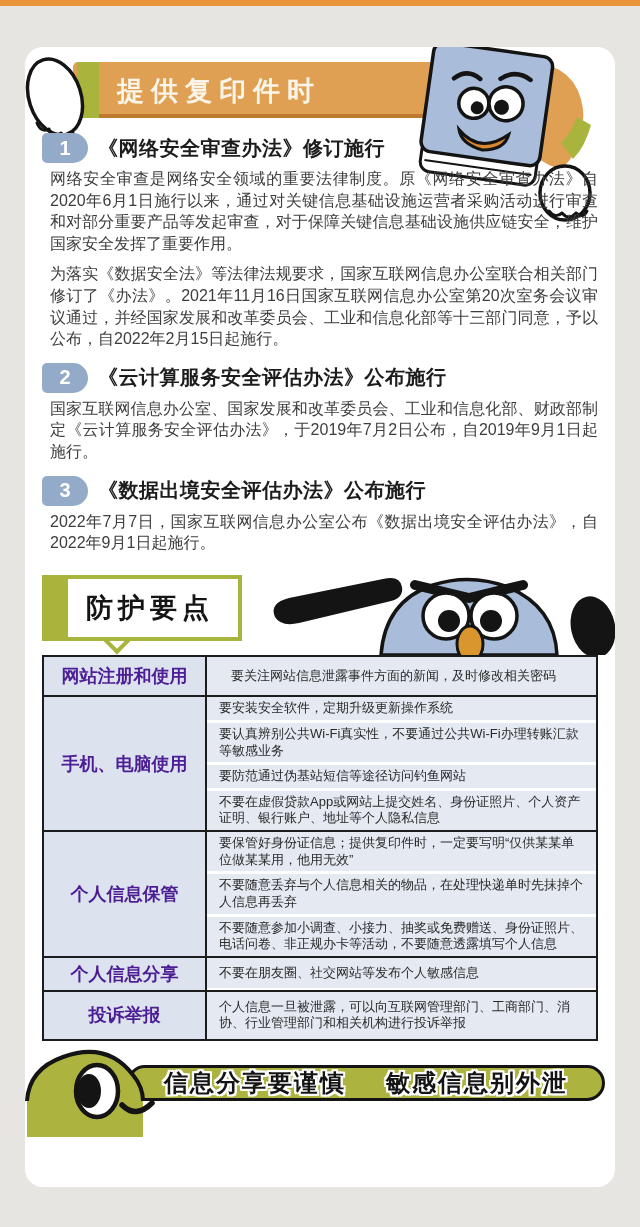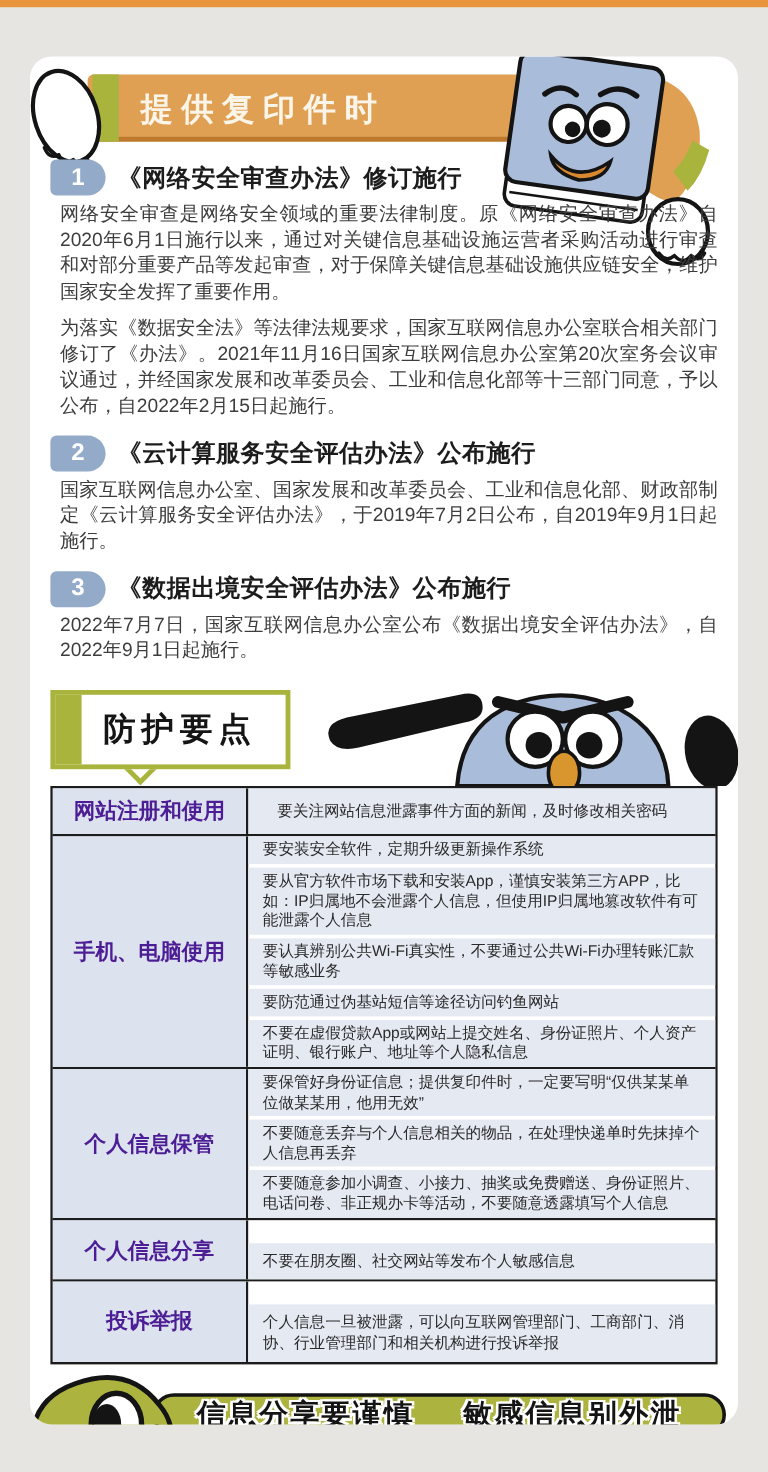--- a/index.html
+++ b/index.html
@@ -44,21 +44,21 @@
   .ptable { border:2px solid #1c1c1c; background:#ffffff; position:relative; z-index:2; }
   .prow { display:flex; border-top:2px solid #1c1c1c; }
   .prow:first-child { border-top:none; }
   .pcat { width:163px; flex:0 0 163px; background:#dce3ef; border-right:2px solid #1c1c1c;
           display:flex; align-items:center; justify-content:center; text-align:center;
           font-size:18px; font-weight:800; color:#4c1d95; padding:4px 6px; }
   .pitems { flex:1; display:flex; flex-direction:column; gap:3px; background:#ffffff; }
   .pitem { background:#e4e9f2; font-size:13px; line-height:1.28; color:#2b2b2b;
            padding:3px 12px; display:flex; align-items:center; }
   .roomy .pitem { padding:11px 24px; }
-  .mid .pitem { padding:7px 12px;margin-top:19px; }
+  .mid .pitem { padding:7px 12px; }
 
   
   .footer { position:relative; height:90px; margin:6px -17px 0 -17px; }
   .pill { position:absolute; left:102px; right:10px; top:18px; height:36px; background:#adb33f;
           border:3px solid #141414; border-radius:26px; display:flex; align-items:center;
           justify-content:center; gap:40px; z-index:1; }
   .pill span { font-size:24px; font-weight:900; color:#141414; letter-spacing:2px;
      text-shadow:-2px -2px 0 #fff,2px -2px 0 #fff,-2px 2px 0 #fff,2px 2px 0 #fff,
                  0 -2px 0 #fff,0 2px 0 #fff,-2px 0 0 #fff,2px 0 0 #fff; }
   .head-wrap { position:absolute; left:-6px; top:-8px; width:152px; height:98px; z-index:2; }
@@ -158,21 +158,20 @@
       <div class="prow roomy">
         <div class="pcat">网站注册和使用</div>
         <div class="pitems">
           <div class="pitem">要关注网站信息泄露事件方面的新闻，及时修改相关密码</div>
         </div>
       </div>
       <div class="prow">
         <div class="pcat">手机、电脑使用</div>
         <div class="pitems">
           <div class="pitem">要安装安全软件，定期升级更新操作系统</div>
-          <div class="pitem">要从官方软件市场下载和安装App，谨慎安装第三方APP，比如：IP归属地不会泄露个人信息，但使用IP归属地篡改软件有可能泄露个人信息</div>
           <div class="pitem">要认真辨别公共Wi-Fi真实性，不要通过公共Wi-Fi办理转账汇款等敏感业务</div>
           <div class="pitem">要防范通过伪基站短信等途径访问钓鱼网站</div>
           <div class="pitem">不要在虚假贷款App或网站上提交姓名、身份证照片、个人资产证明、银行账户、地址等个人隐私信息</div>
         </div>
       </div>
       <div class="prow">
         <div class="pcat">个人信息保管</div>
         <div class="pitems">
           <div class="pitem">要保管好身份证信息；提供复印件时，一定要写明“仅供某某单位做某某用，他用无效”</div>
           <div class="pitem">不要随意丢弃与个人信息相关的物品，在处理快递单时先抹掉个人信息再丢弃</div>

